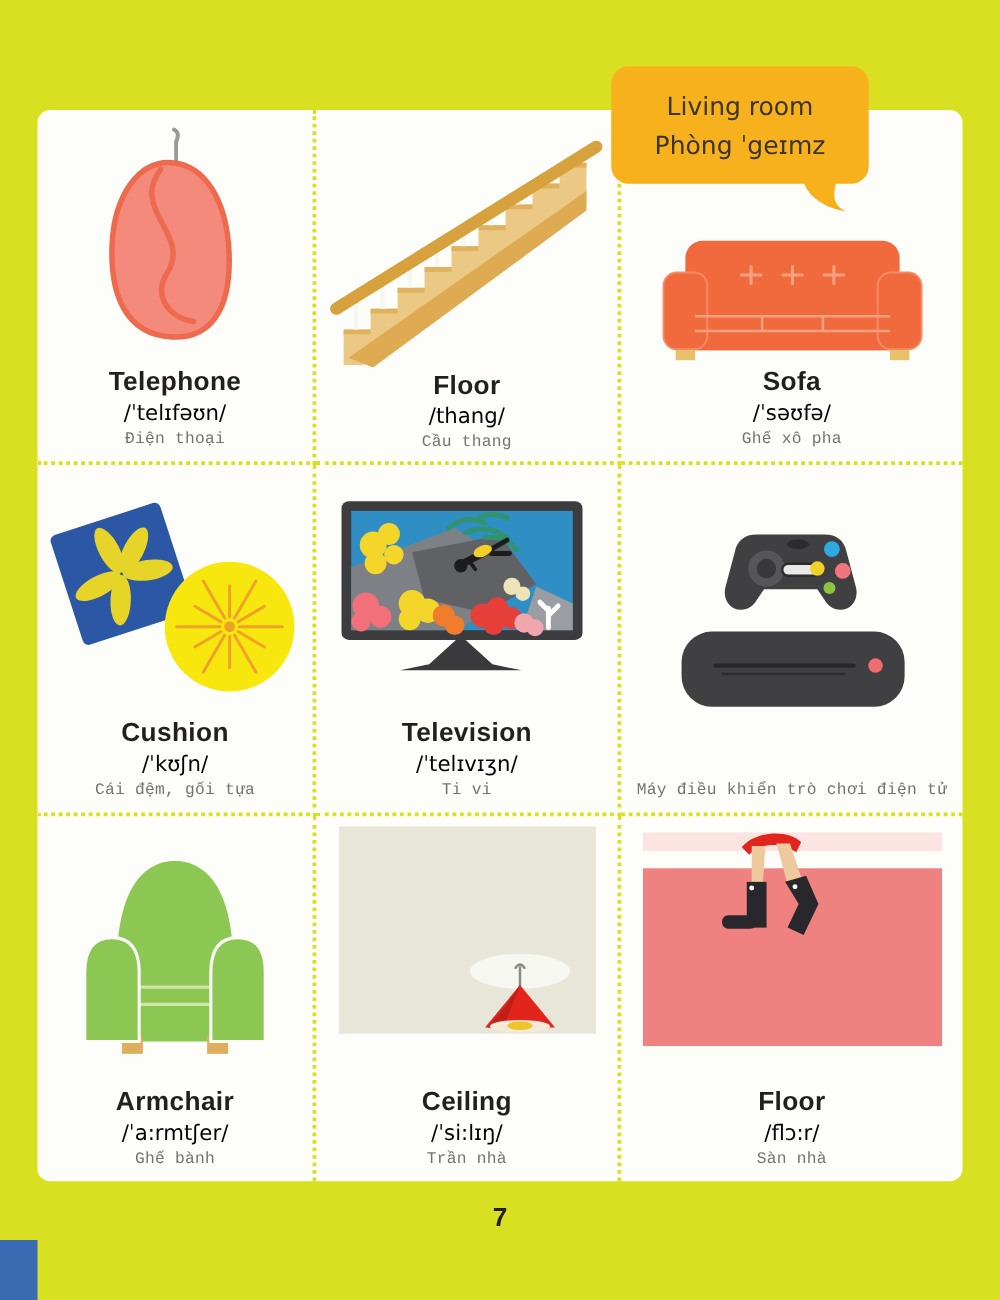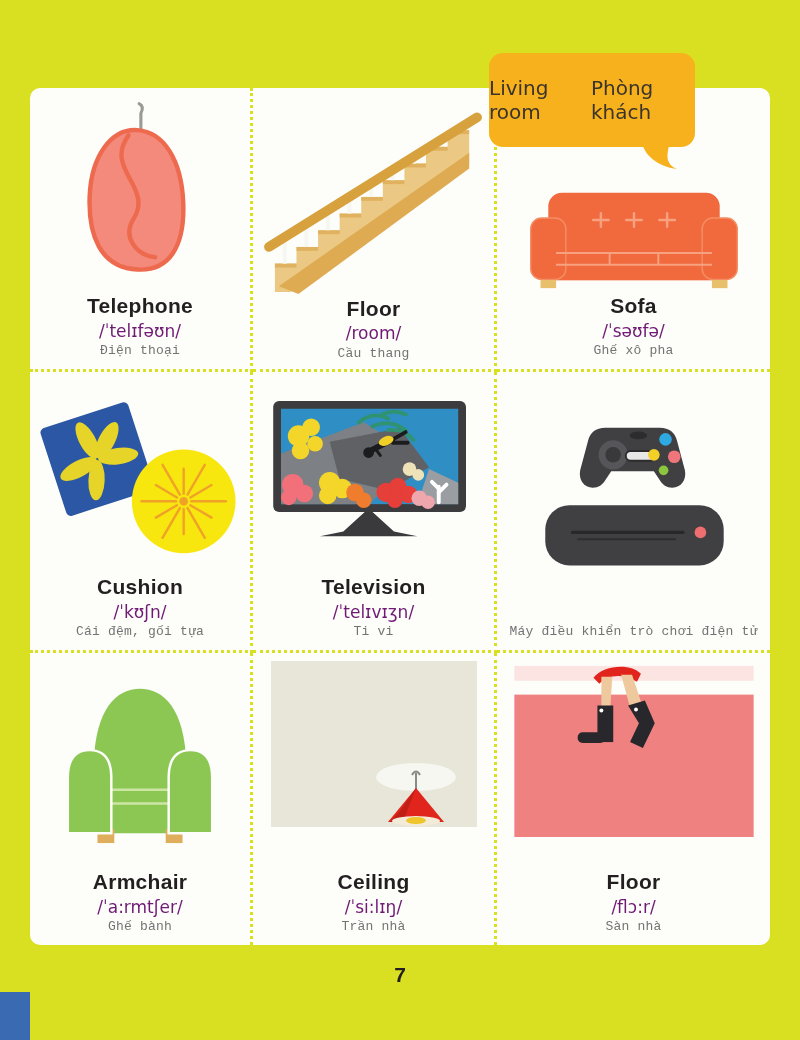--- a/index.html
+++ b/index.html
@@ -19,26 +19,26 @@
     box-sizing:border-box;display:flex;flex-direction:column;
     overflow:hidden;
   }
   .bR{border-right:3px dotted #d9e021}
   .bB{border-bottom:3px dotted #d9e021}
   .art{flex:1;width:100%;display:flex;align-items:center;justify-content:center}
   .art.bottom{align-items:flex-end}
   .art.top{align-items:flex-start;padding-top:8px}
   .textblock{text-align:center;padding-bottom:9px}
   .word{font-weight:bold;font-size:21px;color:#231f20;line-height:1.25;letter-spacing:.3px}
-  .ipa{font-family:"DejaVu Sans",sans-serif;font-size:17px;color:#701a75;line-height:1.35}
+  .ipa{font-family:"DejaVu Sans",sans-serif;font-size:17px;color:#000000;line-height:1.35}
   .vi{font-family:Liberation Mono, monospace;font-size:13px;color:#737373;line-height:1.35;white-space:nowrap;letter-spacing:.2px}
   .bubble{
     position:absolute;left:489px;top:53px;width:206px;height:94px;
     background:#f7b11c;border-radius:14px;z-index:5;
-    display:flex;flex-direction:row;justify-content:center;align-items:center;gap:7px;
+    display:flex;flex-direction:column;justify-content:center;align-items:center;gap:7px;
   }
   .bubble .line{font-family:"DejaVu Sans",sans-serif;font-size:20px;color:#3a342c}
   .bubble .tail{position:absolute;right:14px;top:100%;margin-top:-1px}
   .page-number{
     position:absolute;left:0;top:963px;width:100%;text-align:center;
     font-weight:bold;font-size:21px;color:#231f20;
   }
   .strip{position:absolute;left:0;top:992px;width:30px;height:48px;background:#3a6ab1}
 </style>
 </head>
@@ -87,21 +87,21 @@
             <line x1="108" y1="97" x2="108" y2="111"></line>
               <line x1="130" y1="83" x2="130" y2="94"></line>
             <line x1="152" y1="69" x2="152" y2="77"></line>
               <line x1="174" y1="56" x2="174" y2="60"></line>
           </g>
           <line x1="4" y1="162" x2="216" y2="30" stroke="#d7a23e" stroke-width="10" stroke-linecap="round"></line>
         </svg>
       </div>
       <div class="textblock">
         <div class="word">Floor</div>
-        <div class="ipa">/room/</div>
+        <div class="ipa">/thang/</div>
         <div class="vi">Cầu thang</div>
       </div>
     </div>
 
     <div class="cell bB">
       <div class="art bottom">
         <svg width="220" height="112" viewBox="0 0 220 115">
           <rect x="22" y="12" width="176" height="70" rx="14" fill="#f06a3e"></rect>
           <rect x="22" y="62" width="176" height="40" fill="#f06a3e"></rect>
           <rect x="14" y="101" width="16" height="9" fill="#e8c06c"></rect>
@@ -321,21 +321,21 @@
         <div class="word">Floor</div>
         <div class="ipa">/flɔ:r/</div>
         <div class="vi">Sàn nhà</div>
       </div>
     </div>
 
   </div>
 
   <div class="bubble">
     <div class="line">Living room</div>
-    <div class="line">Phòng khách</div>
+    <div class="line">Phòng ˈgeɪmz</div>
     <svg class="tail" width="42" height="26" viewBox="0 0 42 26">
       <path d="M4,0 C8,12 22,21 38,23 C26,18 28,8 30,0 Z" fill="#f7b11c"></path>
     </svg>
   </div>
 
   <div class="page-number">7</div>
   <div class="strip"></div>
 
 </div>
 

